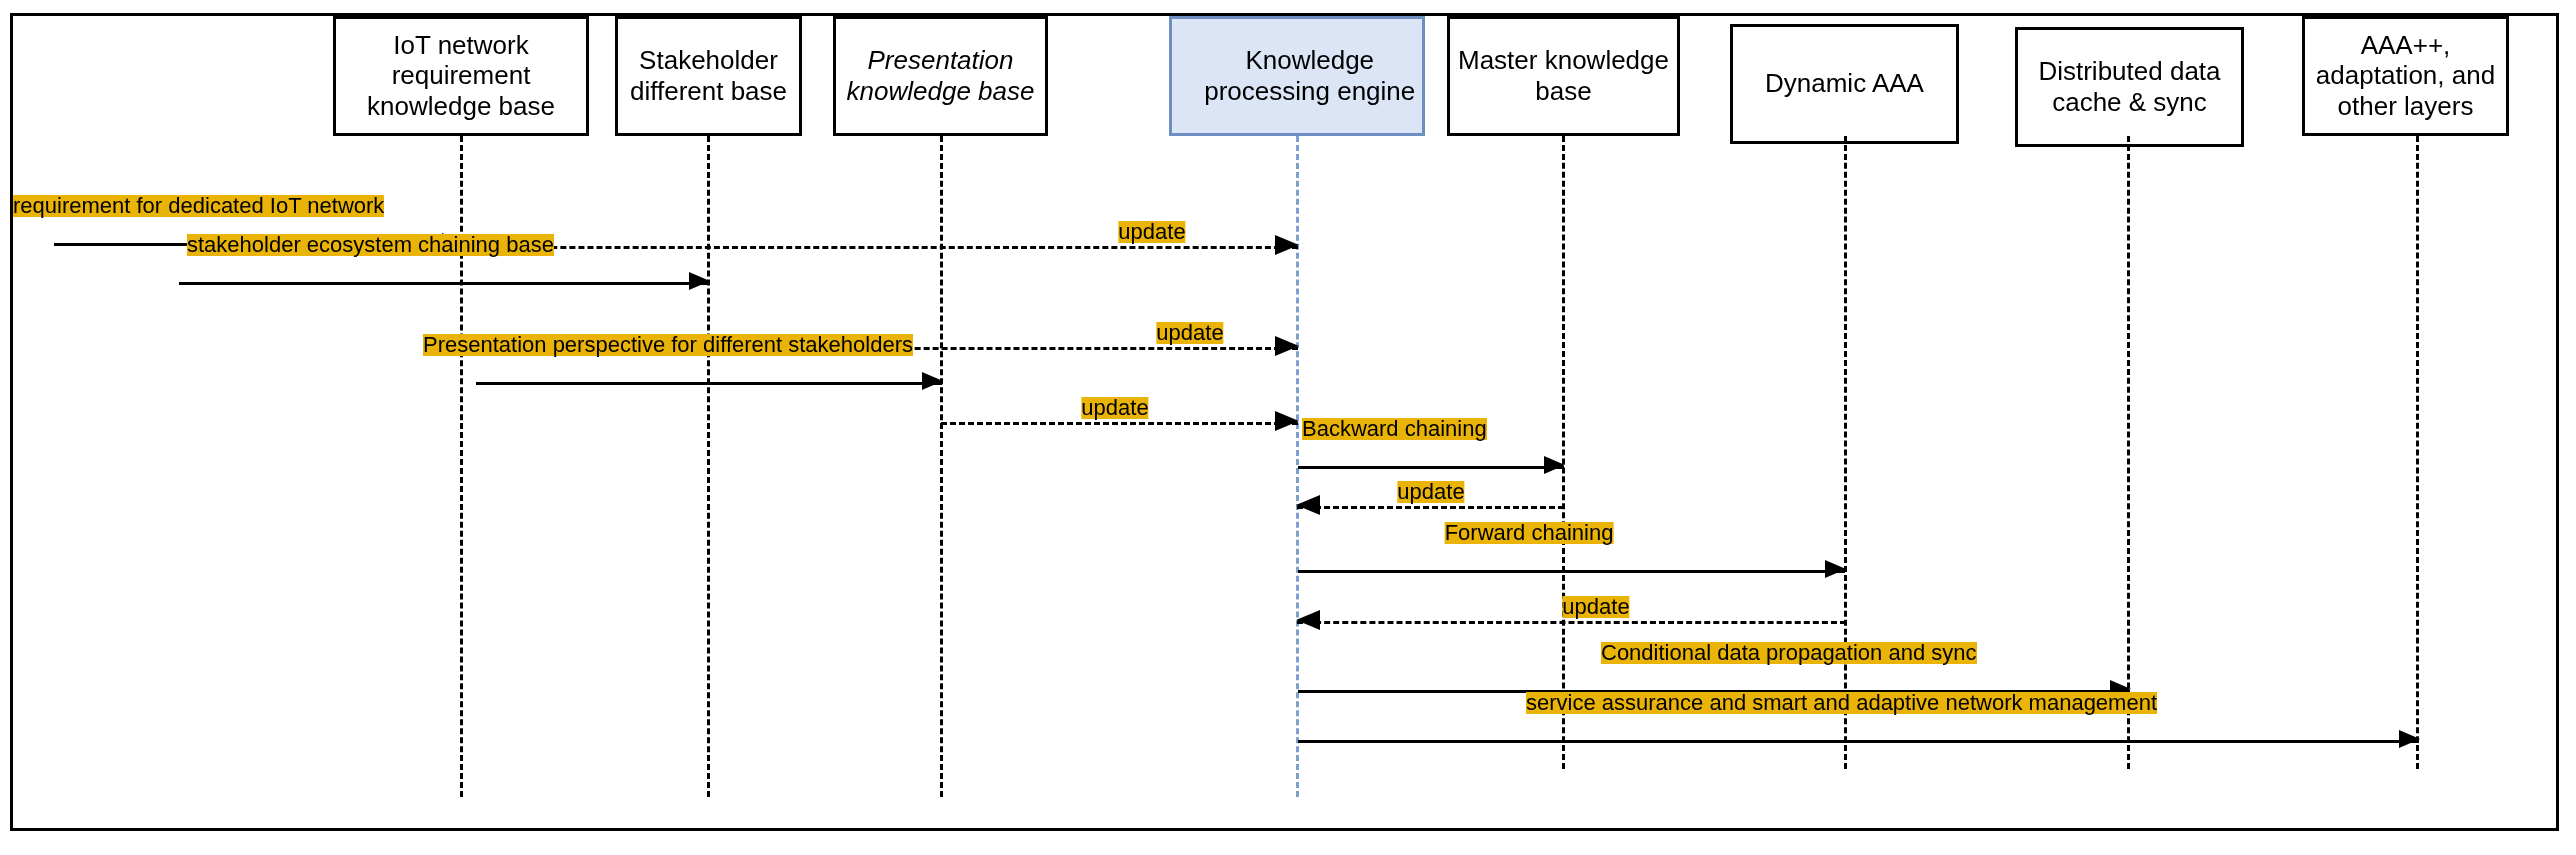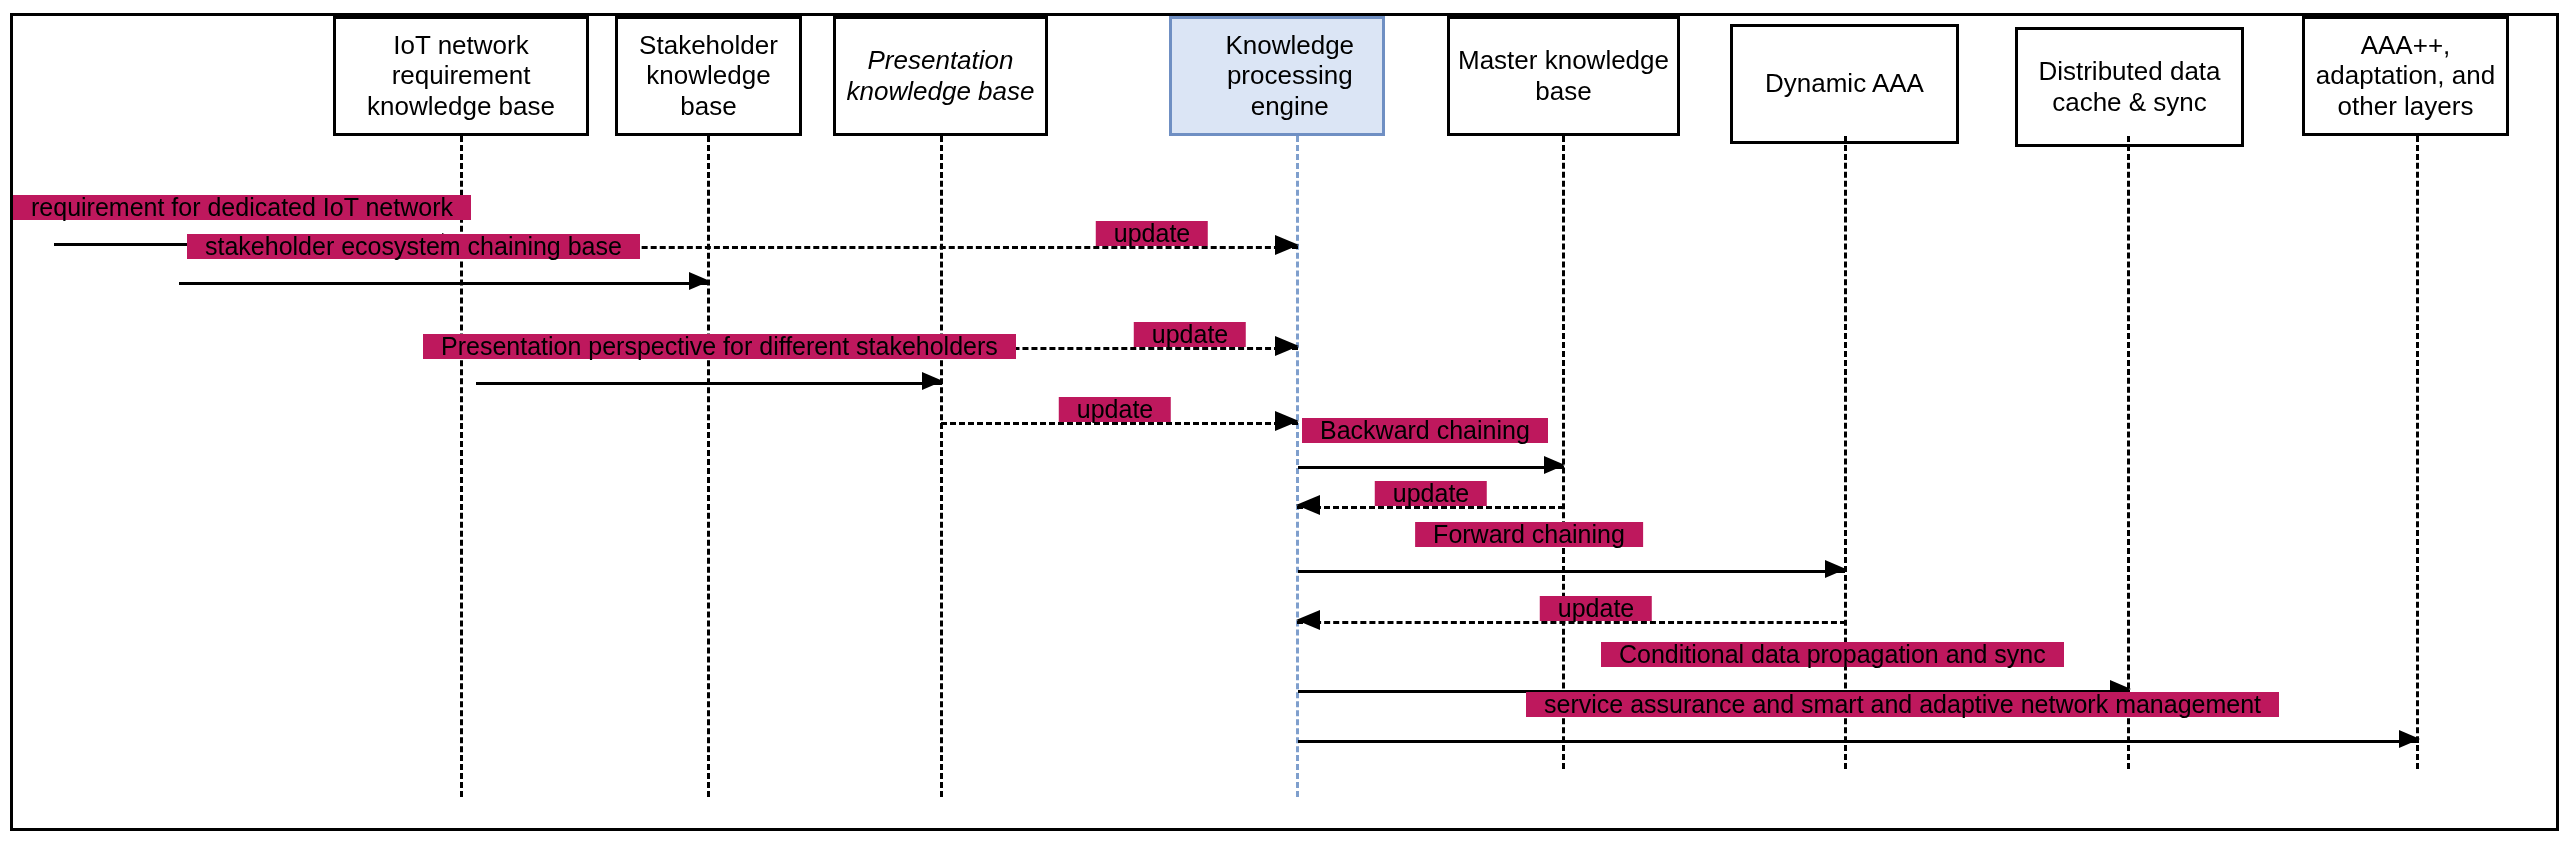--- a/index.html
+++ b/index.html
@@ -100,52 +100,52 @@
   .msg.dashed.left .head {
     top: -10.6px;
     border-top: 10.6px solid transparent;
     border-bottom: 10.6px solid transparent;
     border-right: 24px solid #000000;
   }
   .msg-label {
     position: absolute;
     white-space: nowrap;
     color: #000000;
-    font-size: 25px;
+    font-size: 22px;
     line-height: 1;
     font-family: "Liberation Sans", sans-serif;
-    background: #be185d;
-    padding: 0 18px;
+    background: #eab308;
+    padding: 0 0;
   }
   .msg-label.centered {
     transform: translateX(-50%);
   }
   .msg-label.left-anchored {
     transform: none;
   }
 </style>
 </head>
 <body>
 
 <div id="canvas">
   <div id="frame">
 
     <div class="lifeline-box" style="left:320px; top:0px; width:256px; height:120px;">
       <span>IoT network requirement knowledge base</span>
     </div>
 
     <div class="lifeline-box" style="left:602px; top:0px; width:187px; height:120px;">
-      <span>Stakeholder knowledge base</span>
+      <span>Stakeholder different base</span>
     </div>
 
     <div class="lifeline-box" style="left:820px; top:0px; width:215px; height:120px;font-style:italic;">
       <span>Presentation knowledge base</span>
     </div>
 
-    <div class="lifeline-box accent" style="left:1156px; top:0px; width:216px; height:120px;padding-left:28px;">
+    <div class="lifeline-box accent" style="left:1156px; top:0px; width:256px; height:120px;padding-left:28px;">
       <span>Knowledge processing engine</span>
     </div>
 
     <div class="lifeline-box" style="left:1434px; top:0px; width:233px; height:120px;justify-content:center;">
       <span>Master knowledge base</span>
     </div>
 
     <div class="lifeline-box" style="left:1717px; top:8px; width:229px; height:120px;">
       <span>Dynamic AAA</span>
     </div>

